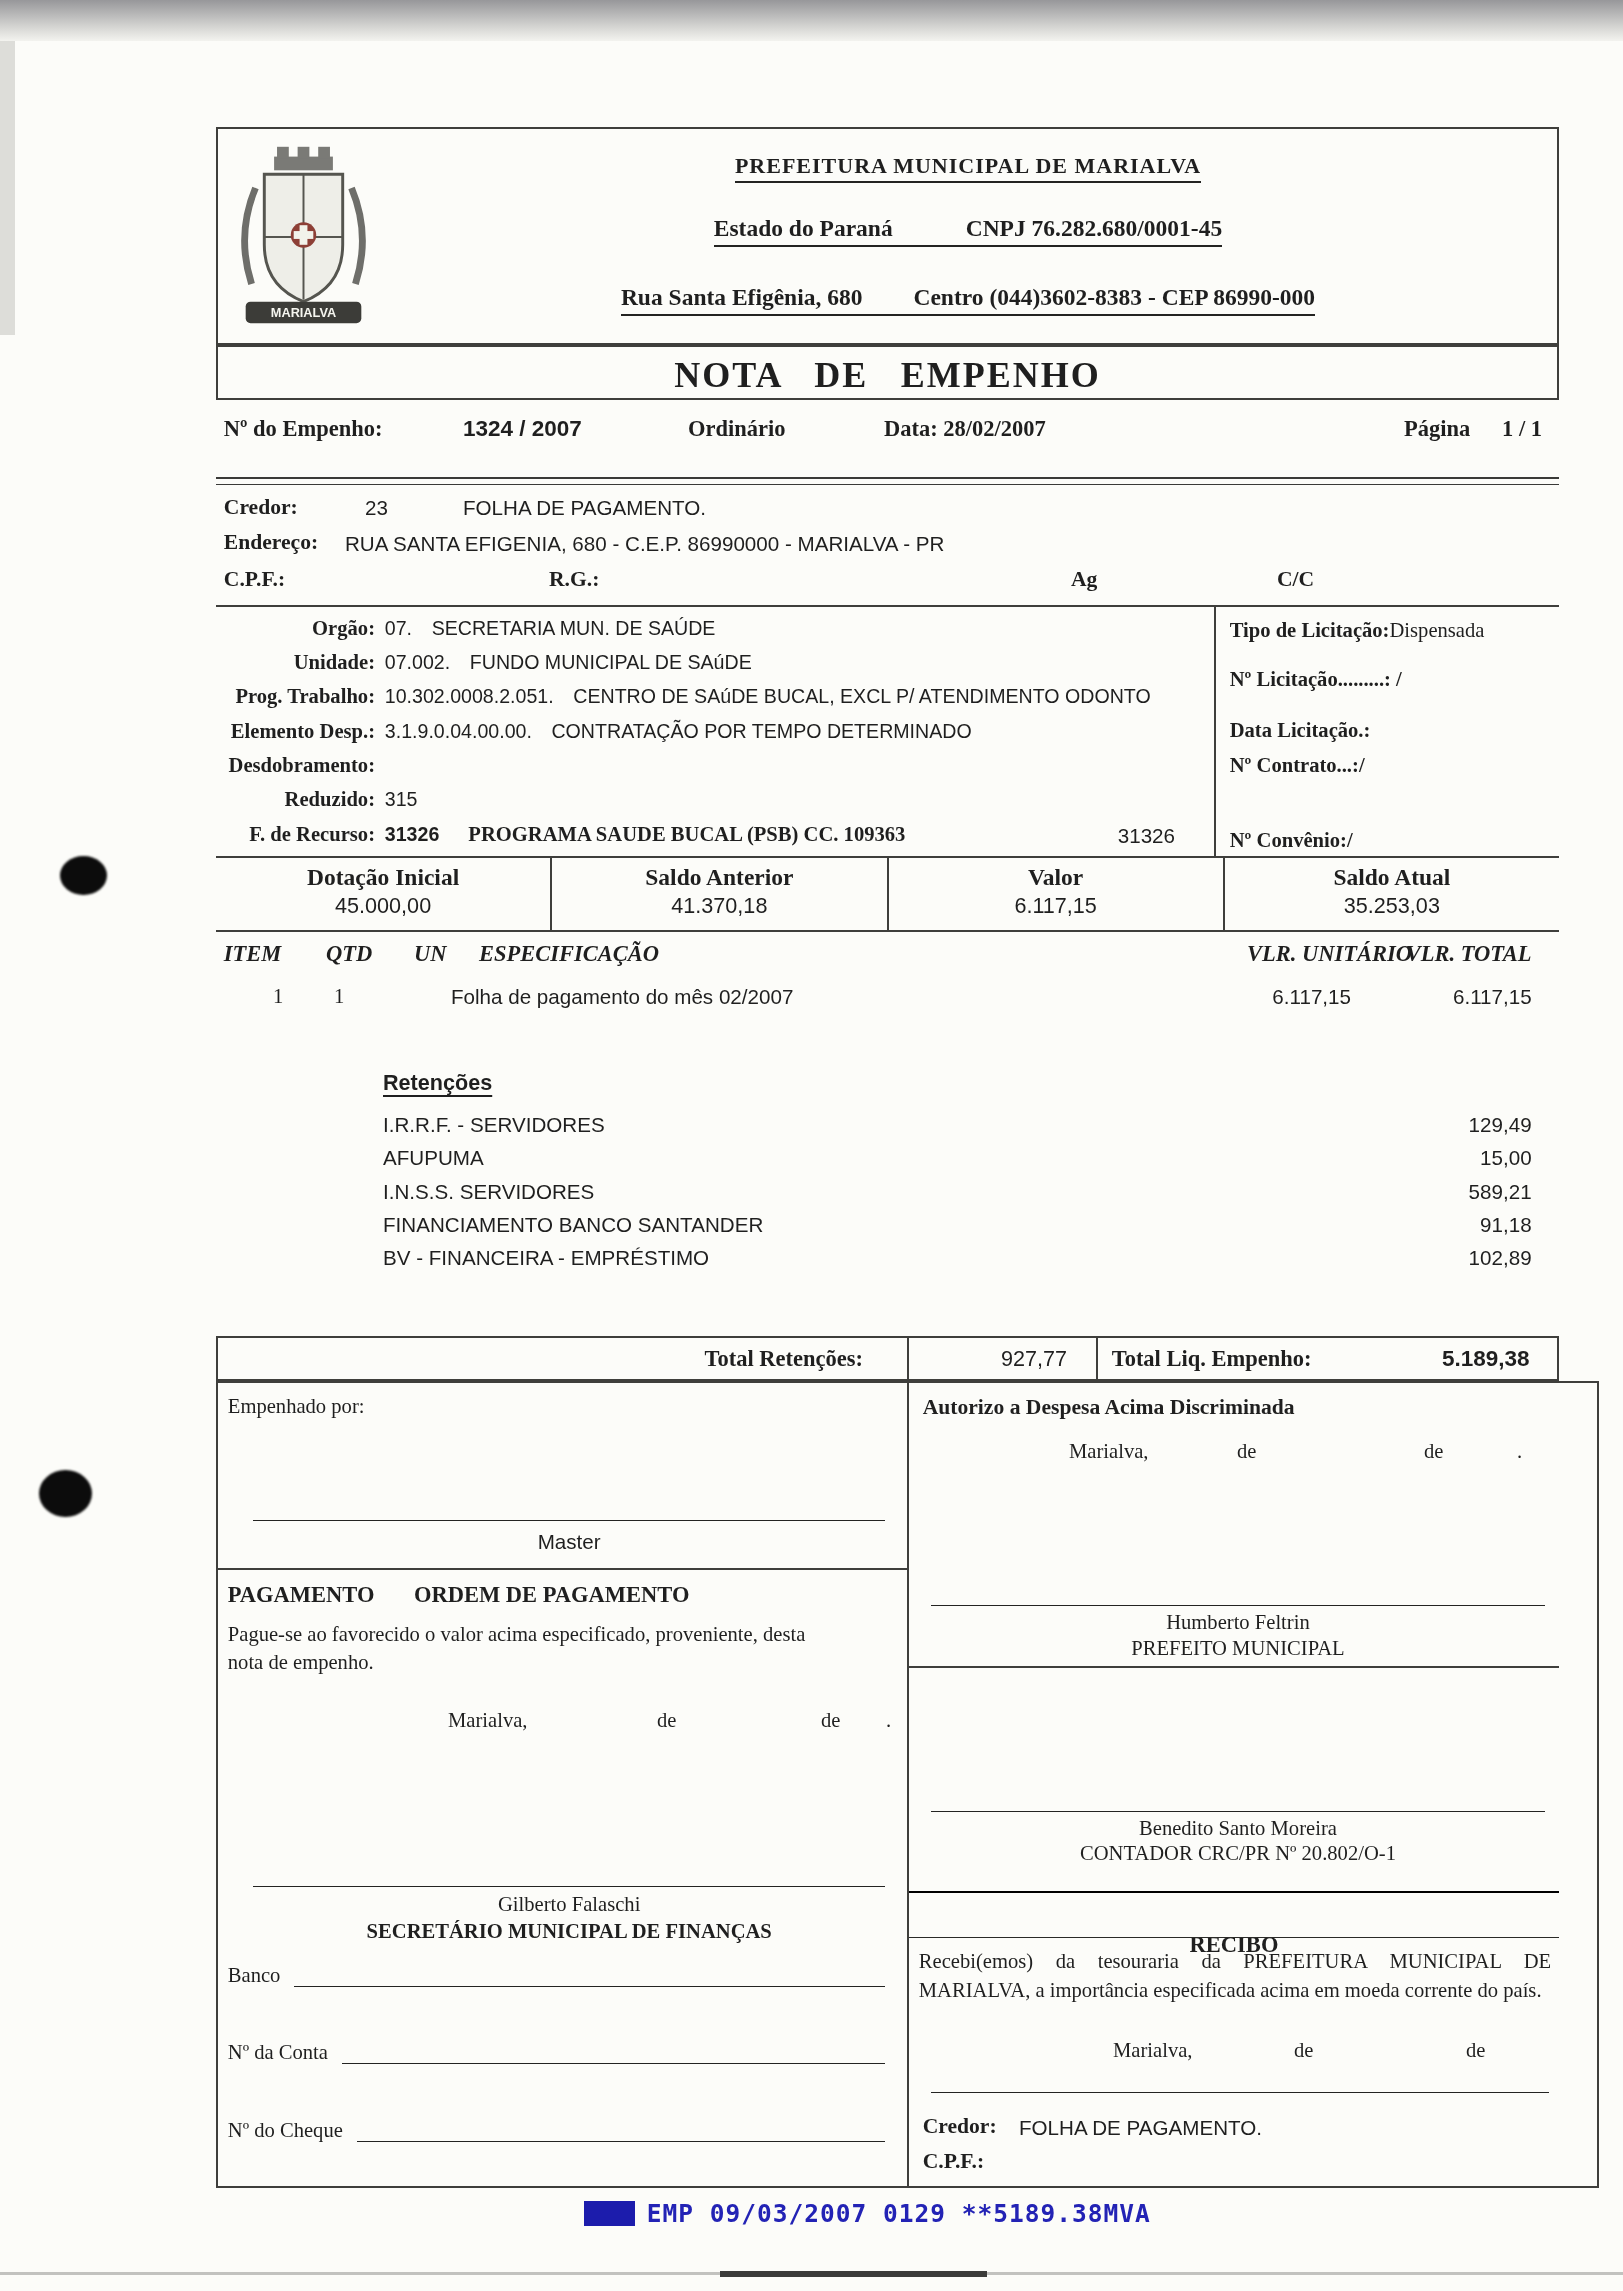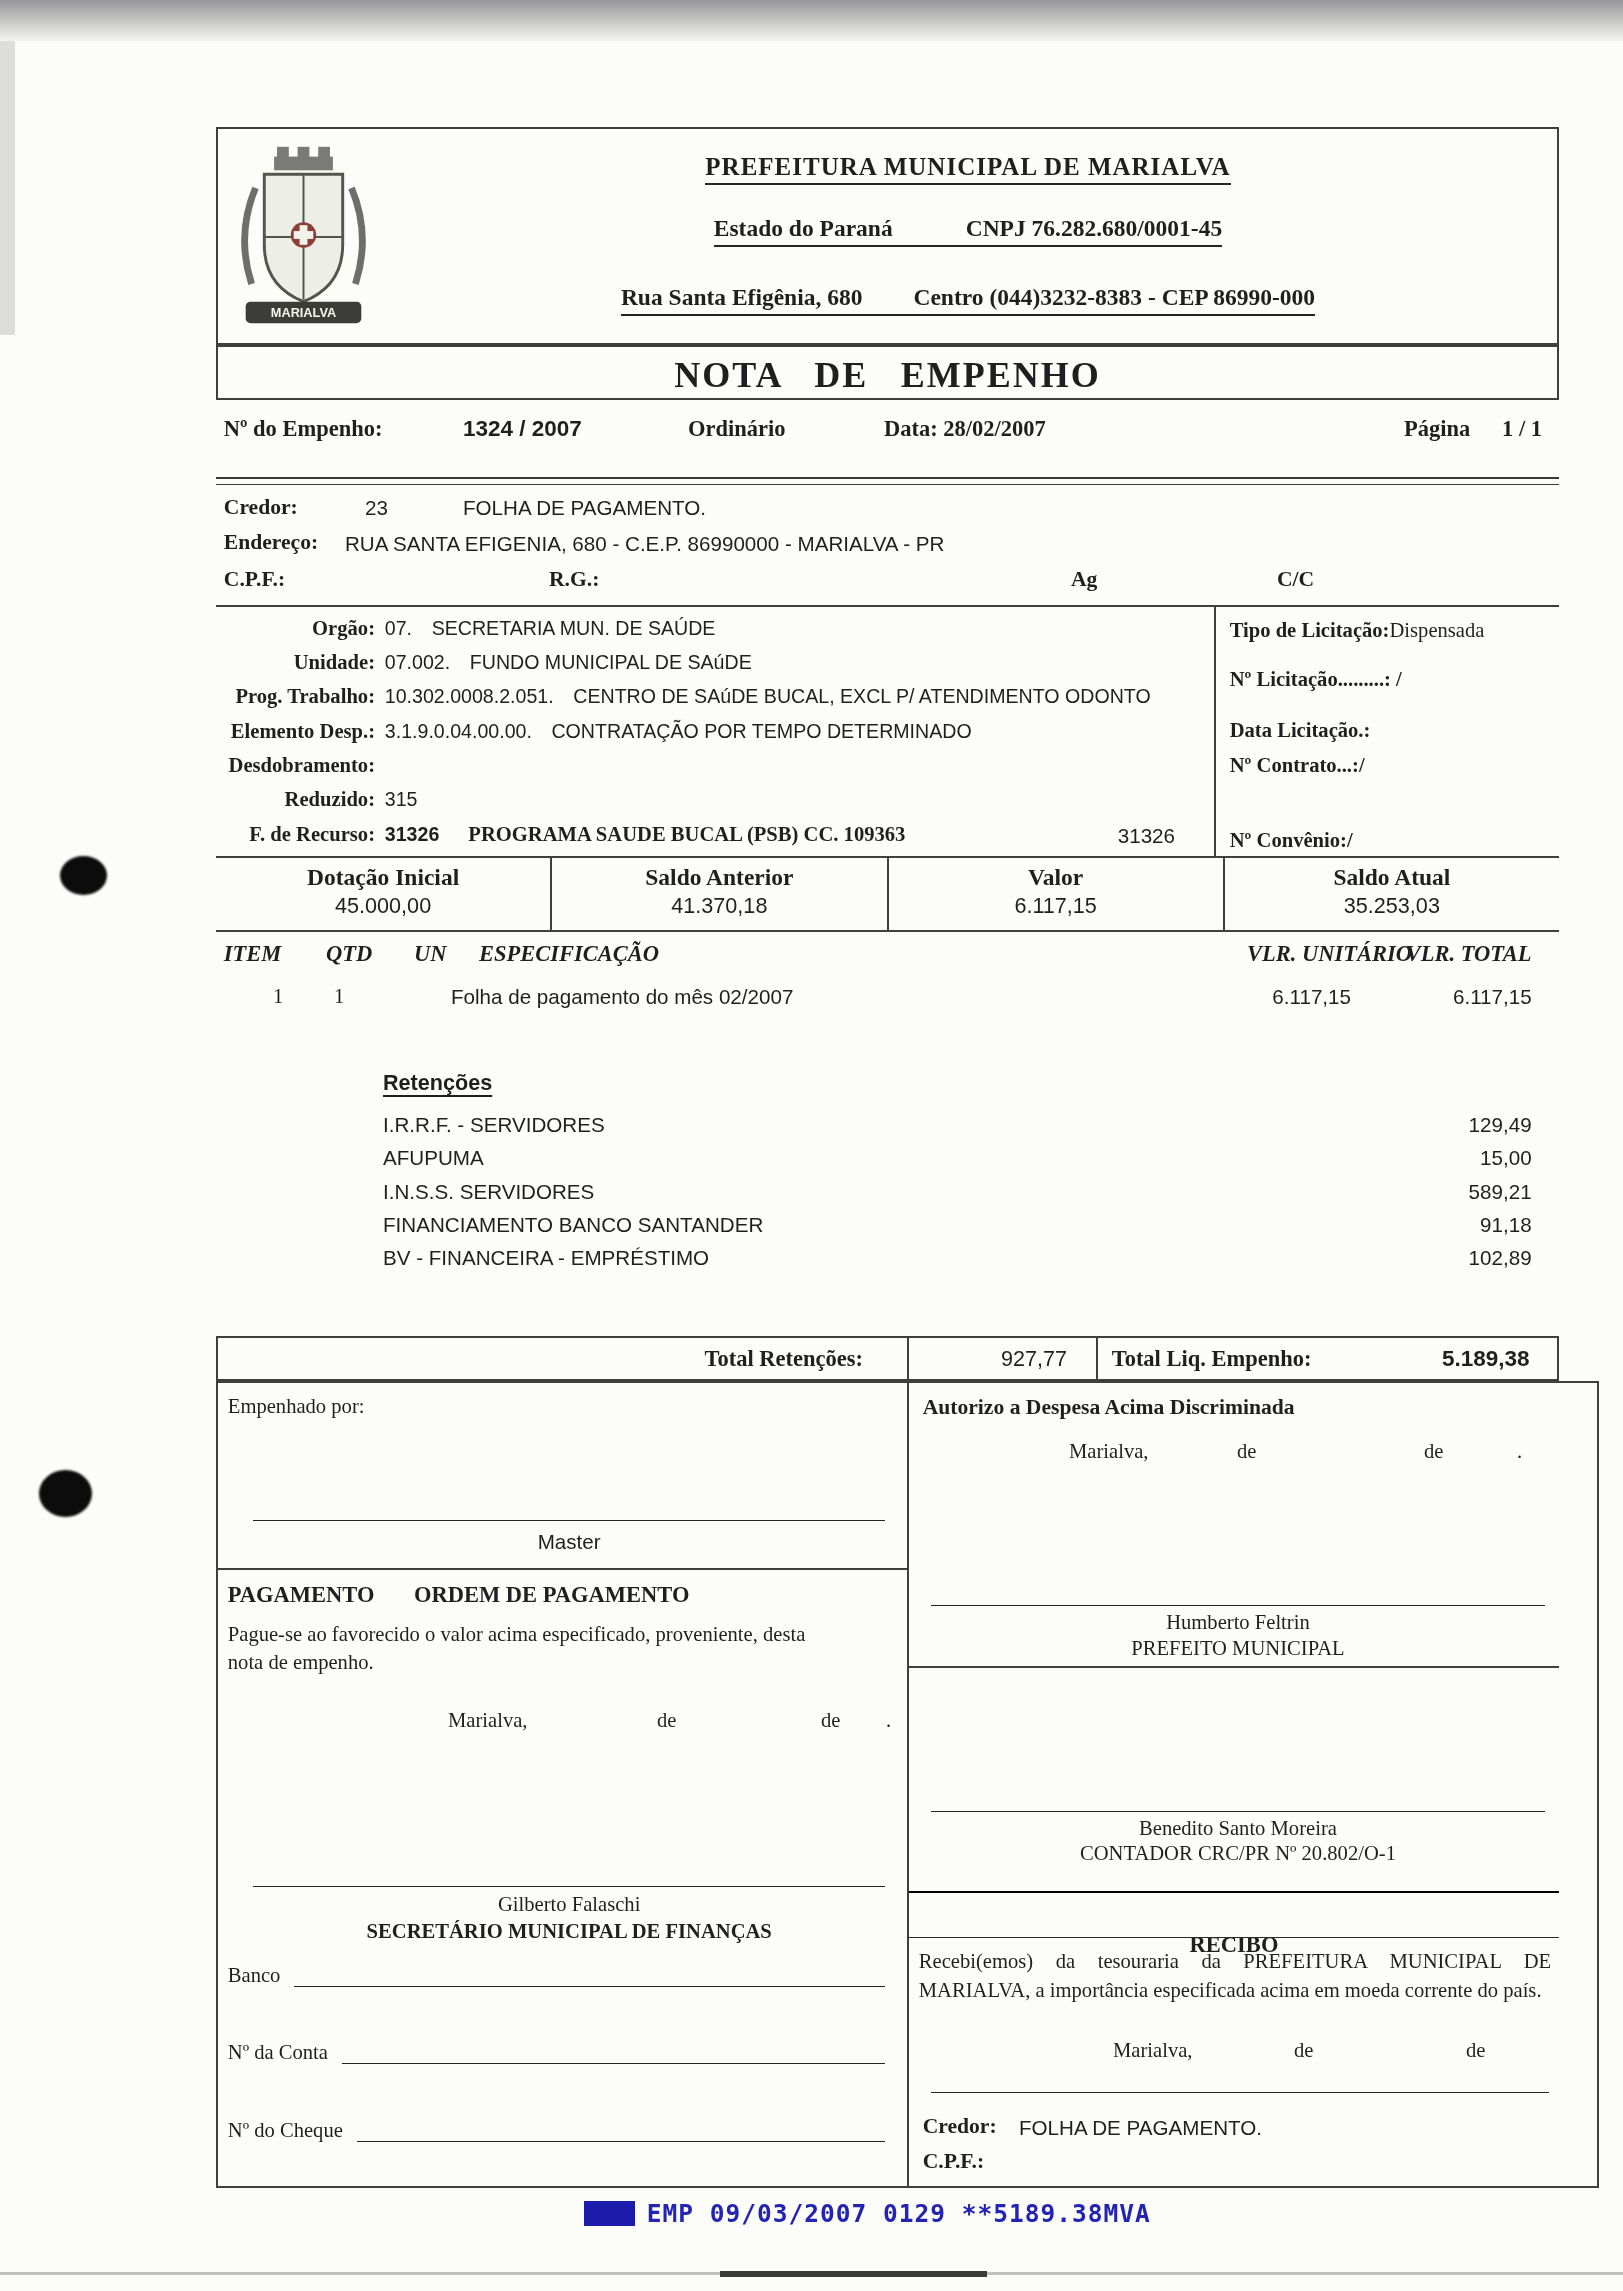--- a/index.html
+++ b/index.html
@@ -6,21 +6,21 @@
   .scan{
     position:relative; width:1623px; height:2292px; overflow:hidden;
     background:#fcfcf9; color:#1f1f1f;
     font-family:"Liberation Serif","DejaVu Serif",serif;
   }
   .abs{position:absolute;}
   .sans{font-family:"Liberation Sans","DejaVu Sans",sans-serif;}
   .serif{font-family:"Liberation Serif","DejaVu Serif",serif;}
   .mono{font-family:"DejaVu Sans Mono","Liberation Mono",monospace;}
   .b{font-weight:bold;} .i{font-style:italic;} .t21{font-size:20.6px;} .t22{font-size:21.6px;}
-  .t23{font-size:22.5px;} .t24{font-size:23.5px;} .t30{font-size:25px;} .t32{font-size:36px;}
+  .t23{font-size:22.5px;} .t24{font-size:23.5px;} .t30{font-size:22px;} .t32{font-size:36px;}
   .u{text-decoration:underline; text-underline-offset:4.9px; text-decoration-thickness:2px;}
   .box{border:2px solid #3f3f3c; box-sizing:border-box;}
   .center{text-align:center;}
   .right{text-align:right;}
   
   .topband{left:0;top:0;width:1623px;height:41px;background:linear-gradient(#97979a,#d9d9d6 70%,#f3f3ef);}
   .leftstreak{left:0;top:41px;width:14.7px;height:294px;background:#d4d4d1;opacity:.8;}
   .hole{background:#0c0c0c;border-radius:50%;filter:blur(1px);}
   .botline{left:0;top:2272px;width:1623px;height:2.9px;background:#c2c2bf;}
   .botdark{left:720px;top:2271px;width:267px;height:5.9px;background:#3c3c3a;}
@@ -72,21 +72,21 @@
     </div>
     <div class="abs center" style="left:167px;top:86px;width:1166px;">
       <span class="hdr-line">
         <span class="b t24">Estado do Paraná</span>
         <span class="b t24" style="margin-left:69px;">CNPJ 76.282.680/0001-45</span>
       </span>
     </div>
     <div class="abs center" style="left:167px;top:155px;width:1166px;">
       <span class="hdr-line">
         <span class="b t24">Rua Santa Efigênia, 680</span>
-        <span class="b t24" style="margin-left:47px;">Centro  (044)3232-8383  -  CEP 86990-000</span>
+        <span class="b t24" style="margin-left:47px;">Centro  (044)3602-8383  -  CEP 86990-000</span>
       </span>
     </div>
   </div>
 
   <div class="abs box center" style="left:216px;top:345px;width:1343px;height:55px;">
     <div class="b t32" style="margin-top:6.9px;word-spacing:21.6px;letter-spacing:2px;">NOTA  DE  EMPENHO</div>
   </div>
 
   <div class="abs" style="left:216px;top:416px;width:1343px;height:43px;">
     <span class="abs b t23" style="left:7.8px;">Nº do Empenho:</span>

